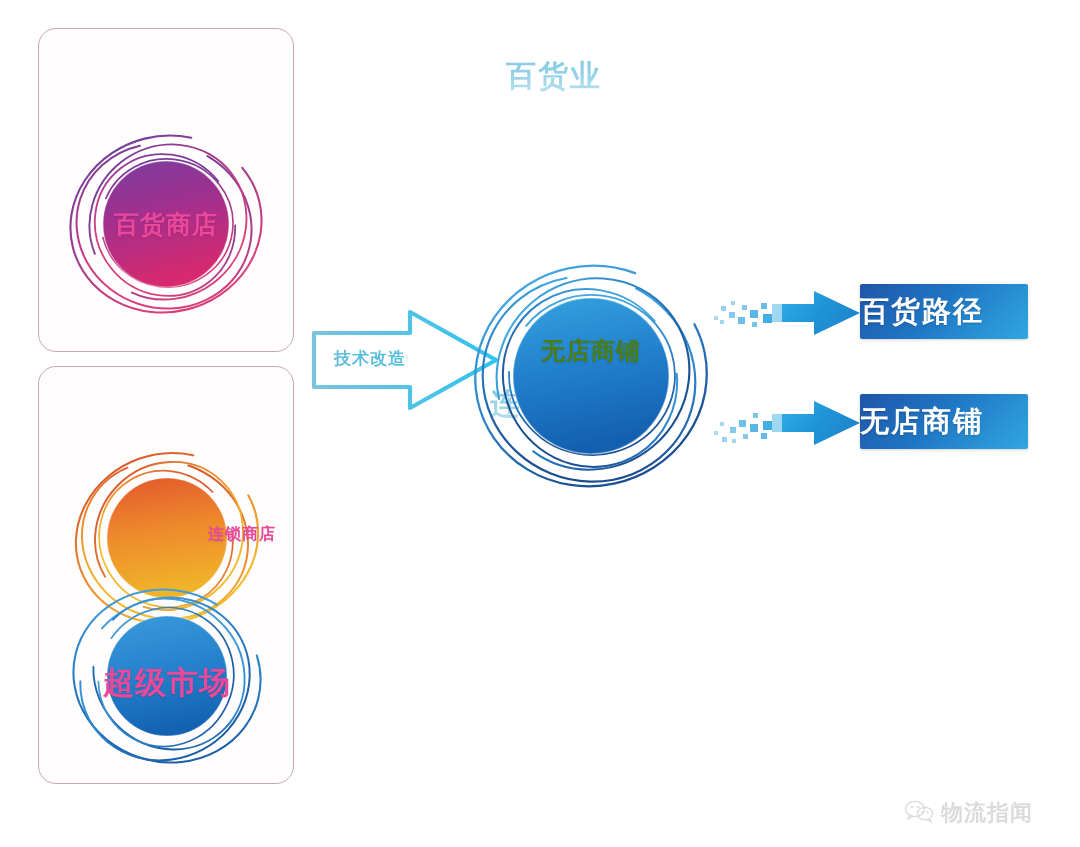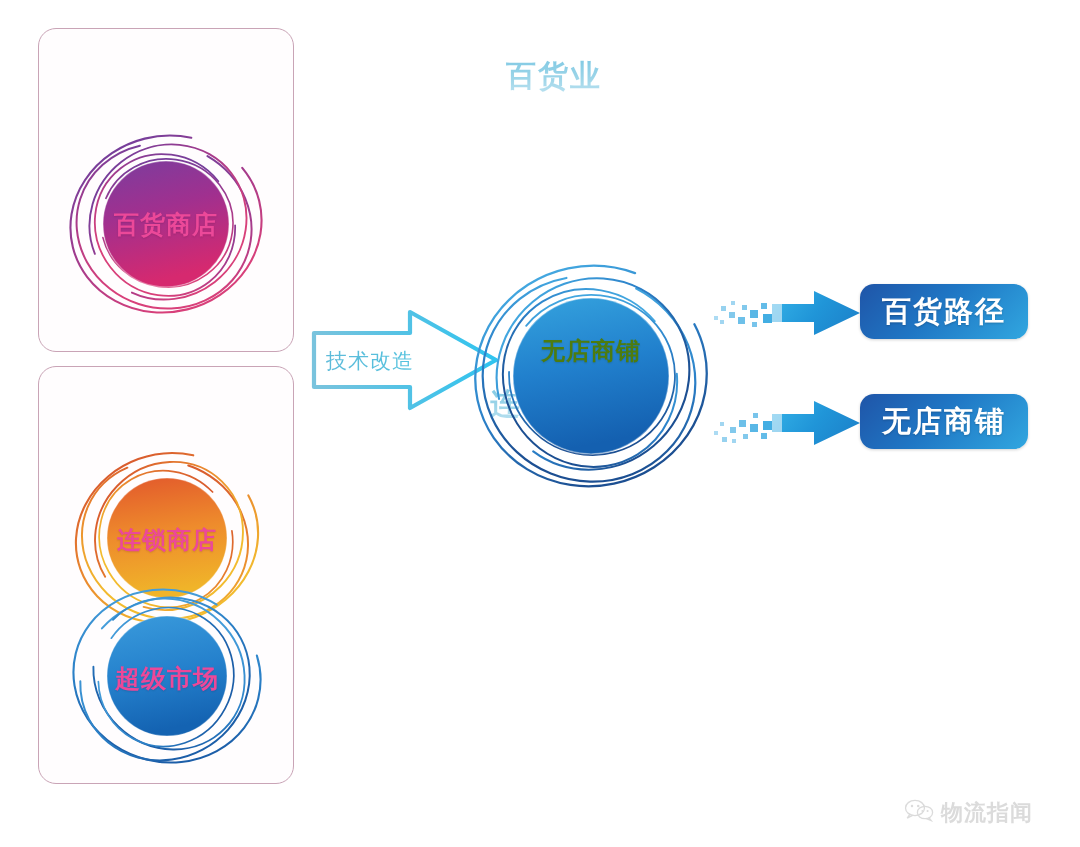--- a/index.html
+++ b/index.html
@@ -50,21 +50,21 @@
     font-weight:700;
     white-space:nowrap;
     pointer-events:none;
     text-shadow:0 1px 2px rgba(0,0,0,.12);
   }
 
   
   #tech-arrow{position:absolute;left:296px;top:300px;width:190px;height:120px;}
   #tech-arrow-label{
     position:absolute;left:296px;top:347px;width:120px;
-    text-align:center;font-size:21px;font-weight:400;letter-spacing:1px;
+    text-align:center;font-size:17px;font-weight:700;letter-spacing:1px;
     background:linear-gradient(90deg,#5fb9d8 0%,#53c4e0 100%);
     -webkit-background-clip:text;background-clip:text;
     -webkit-text-fill-color:transparent;color:#54bcdc;
     white-space:nowrap;
   }
 
   
   #center-wrap{position:absolute;left:452px;top:252px;width:250px;height:250px;}
   #center-label{
     position:absolute;left:0;right:0;top:82px;
@@ -75,36 +75,36 @@
 
   
   .out-arrow{position:absolute;width:160px;height:60px;}
   #out-arrow-1{left:700px;top:283px;}
   #out-arrow-2{left:700px;top:393px;}
 
   
   .path-btn{
     position:absolute;
     width:168px;height:55px;
-    border-radius:14px;
+    border-radius:2px;
     background:linear-gradient(135deg,#1f55a8 0%,#1f76c4 45%,#31a7e0 100%);
     box-shadow:0 1px 3px rgba(0,0,0,.18);
-    display:flex;align-items:center;justify-content:center;
+    display:flex;align-items:center;
     color:#ffffff;font-size:29px;font-weight:700;letter-spacing:2px;
     white-space:nowrap;
     text-shadow:0 1px 2px rgba(0,0,0,.2);
     box-sizing:border-box;
   }
   #path-btn-1{left:846px;top:284px;}
   #path-btn-2{left:846px;top:394px;}
 
   
   #watermark{
     position:absolute;left:890px;top:798px;
-    display:flex;gap:7px;
+    display:flex;align-items:center;gap:7px;
     opacity:.30;
   }
   #watermark .wm-text{
     font-size:22px;font-weight:700;color:#8a8a8a;letter-spacing:1px;
     white-space:nowrap;
   }
 </style>
 </head>
 <body>
 
@@ -161,21 +161,21 @@
       </defs>
       <g fill="none" stroke="url(#gOrangeRing)" stroke-linecap="round">
         <ellipse cx="109" cy="98" rx="92" ry="84" stroke-width="2.1" transform="rotate(-20 109 98)" stroke-dasharray="500 70" stroke-dashoffset="30"></ellipse>
         <ellipse cx="107" cy="100" rx="84" ry="78" stroke-width="2.0" transform="rotate(24 107 100)" stroke-dasharray="450 62" stroke-dashoffset="140"></ellipse>
         <ellipse cx="111" cy="96" rx="76" ry="72" stroke-width="1.9" transform="rotate(-46 111 96)" stroke-dasharray="410 50" stroke-dashoffset="210"></ellipse>
         <ellipse cx="108" cy="99" rx="69" ry="66" stroke-width="1.7" transform="rotate(60 108 99)" stroke-dasharray="370 44" stroke-dashoffset="70"></ellipse>
       </g>
       <circle cx="109" cy="98" r="60" fill="url(#gOrange)"></circle>
       <circle cx="109" cy="98" r="60" fill="none" stroke="#ffffff" stroke-opacity=".3" stroke-width="1.3"></circle>
     </svg>
-    <div class="bubble-label" style="top:84px;font-size:24px;letter-spacing:1px;">连锁商店</div>
+    <div class="bubble-label" style="top:84px;font-size:16px;letter-spacing:1px;text-align:right;">连锁商店</div>
   </div>
 
   <div class="bubble-wrap" style="left:44px;top:578px;width:218px;height:200px;">
     <svg width="218" height="200" viewBox="0 0 218 200">
       <defs>
         <linearGradient id="gBlueSm" x1="0" y1="0" x2="0.2" y2="1">
           <stop offset="0%" stop-color="#3a9bdc"></stop>
           <stop offset="55%" stop-color="#2480cc"></stop>
           <stop offset="100%" stop-color="#1463b2"></stop>
         </linearGradient>
@@ -187,21 +187,21 @@
       </defs>
       <g fill="none" stroke="url(#gBlueSmRing)" stroke-linecap="round">
         <ellipse cx="109" cy="98" rx="94" ry="86" stroke-width="2.1" transform="rotate(14 109 98)" stroke-dasharray="510 66" stroke-dashoffset="55"></ellipse>
         <ellipse cx="107" cy="101" rx="86" ry="80" stroke-width="2.0" transform="rotate(-28 107 101)" stroke-dasharray="460 58" stroke-dashoffset="160"></ellipse>
         <ellipse cx="111" cy="96" rx="78" ry="73" stroke-width="1.9" transform="rotate(44 111 96)" stroke-dasharray="415 52" stroke-dashoffset="230"></ellipse>
         <ellipse cx="108" cy="99" rx="70" ry="67" stroke-width="1.7" transform="rotate(-62 108 99)" stroke-dasharray="375 46" stroke-dashoffset="90"></ellipse>
       </g>
       <circle cx="109" cy="98" r="60" fill="url(#gBlueSm)"></circle>
       <circle cx="109" cy="98" r="60" fill="none" stroke="#ffffff" stroke-opacity=".3" stroke-width="1.3"></circle>
     </svg>
-    <div class="bubble-label" style="top:84px;font-size:25px;letter-spacing:1px;font-family:Liberation Serif, serif;">超级市场</div>
+    <div class="bubble-label" style="top:84px;font-size:31px;letter-spacing:1px;font-family:Liberation Serif, serif;">超级市场</div>
   </div>
 
   <div id="tech-arrow">
     <svg width="190" height="120" viewBox="0 0 190 120">
       <defs>
         <linearGradient id="gTech" x1="0" y1="0" x2="1" y2="0">
           <stop offset="0%" stop-color="#79c3dd"></stop>
           <stop offset="55%" stop-color="#4fc2e6"></stop>
           <stop offset="100%" stop-color="#2fc4ef"></stop>
         </linearGradient>

